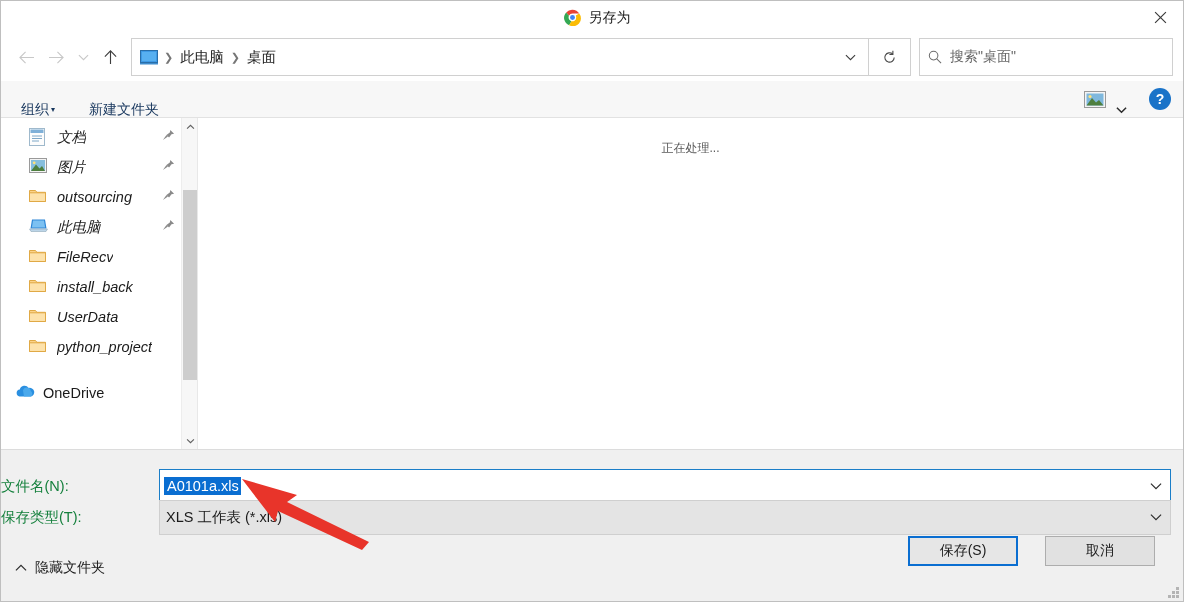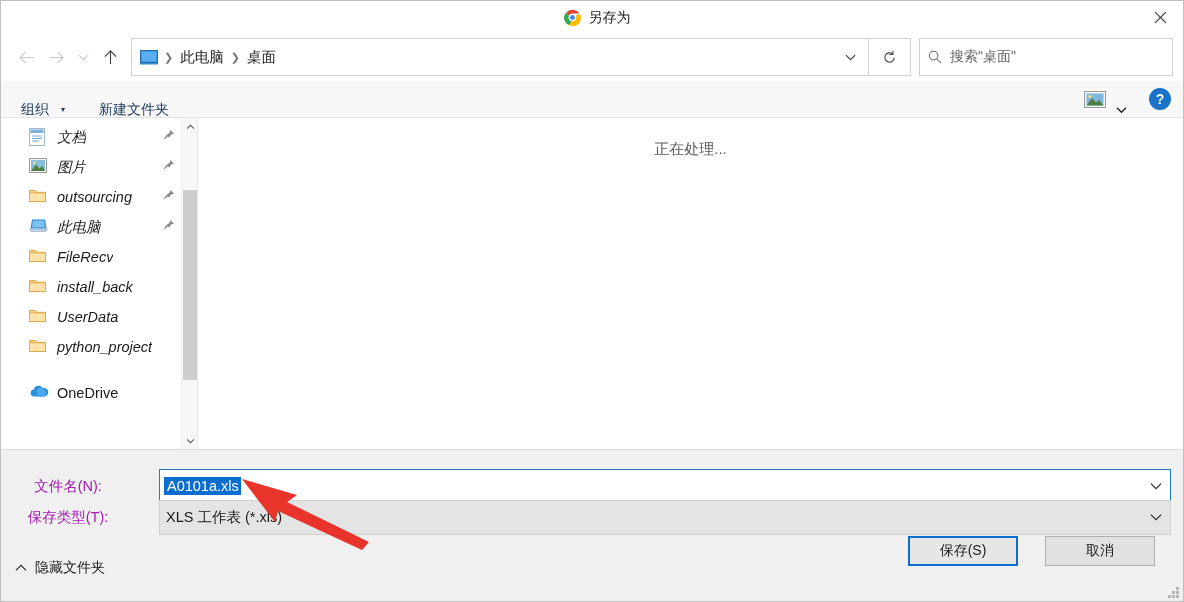--- a/index.html
+++ b/index.html
@@ -86,21 +86,21 @@
   
   #cmdbar {
     height: 37px; flex: 0 0 37px;
     display: flex; align-items: center;
     background: #f7f7f7;
     border-bottom: 1px solid #e2e2e2;
     padding: 0 12px;
   }
   .cmd-item {
     font-size: 14px; color: #17365d;
-    padding: 4px 8px; display: flex; align-items: center; gap: 12px; margin-top: 21px;
+    padding: 4px 8px; display: flex; align-items: center; gap: 2px; margin-top: 21px;
   }
   .cmd-caret { font-size: 8px; color: #17365d; }
   .cmd-spacer { flex: 1 1 auto; }
   .view-icon { width: 22px; height: 17px; position: relative; }
   .help-btn {
     width: 22px; height: 22px; border-radius: 50%;
     background: #1a73c8; color: #fff; font-size: 14px; font-weight: bold;
     display: flex; align-items: center; justify-content: center;
     margin-left: 14px;
   }
@@ -114,21 +114,21 @@
     padding-top: 4px;
   }
   .side-item {
     height: 30px; display: flex; align-items: center;
     padding-left: 28px; padding-right: 4px;
     font-size: 14.5px; color: #1b1b1b; white-space: nowrap;
   }
   .side-item .sicon { width: 20px; height: 18px; flex: 0 0 20px; margin-right: 8px; position: relative;}
   .side-item .slabel { overflow: hidden; }
   .side-item.deep { padding-left: 28px; font-style: italic; }
-  .side-item.root { }
+  .side-item.root { padding-left: 14px; }
   .pin {
     position: absolute; right: 22px;
     color: #8a8a8a; font-size: 13px;
   }
   .side-row { position: relative; }
 
   
   #side-scroll {
     position: absolute; right: 0; top: 0; width: 16px; height: 100%;
     background: #f7f7f7; border-left: 1px solid #ededed;
@@ -142,35 +142,35 @@
     position: absolute; left: 1px; width: 14px;
     top: 72px; height: 190px; background: #cdcdcd;
   }
 
   #filelist {
     flex: 1 1 auto; position: relative; background: #fff;
     border-left: 1px solid #e8e8e8;
   }
   #processing {
     position: absolute; left: 0; right: 0; top: 22px;
-    text-align: center; font-size: 15px; color: #5a5a5a;
+    text-align: center; font-size: 12px; color: #5a5a5a;
   }
 
   
   #bottom {
     flex: 0 0 152px; background: #f0f0f0;
     border-top: 1px solid #dcdcdc;
     position: relative;
   }
   .field-row { display: flex; align-items: center; height: 26px; }
   #row-filename { position: absolute; left: 0; right: 12px; top: 23px; }
   #row-filetype { position: absolute; left: 0; right: 12px; top: 54px; }
   .field-label {
-    width: 158px; flex: 0 0 158px; text-align: center; padding-right: 24px;
-    font-size: 14.5px; color: #a21caf;
+    width: 158px; flex: 0 0 158px; text-align: left; padding-right: 24px;
+    font-size: 14.5px; color: #15803d;
   }
   .combo {
     flex: 1 1 auto; height: 35px; display: flex; align-items: center;
     position: relative;
   }
   .combo.focused { border: 1px solid #1a7ec8; background: #ffffff; }
   .combo.plain { border: 1px solid #cfcfcf; background: #e4e4e4; }
   .combo-value { font-size: 14.5px; color: #1b1b1b; padding-left: 6px; }
   .combo-value.selected {
     background: #0a6ed1; color: #ffffff; padding: 1px 2px 1px 3px;

